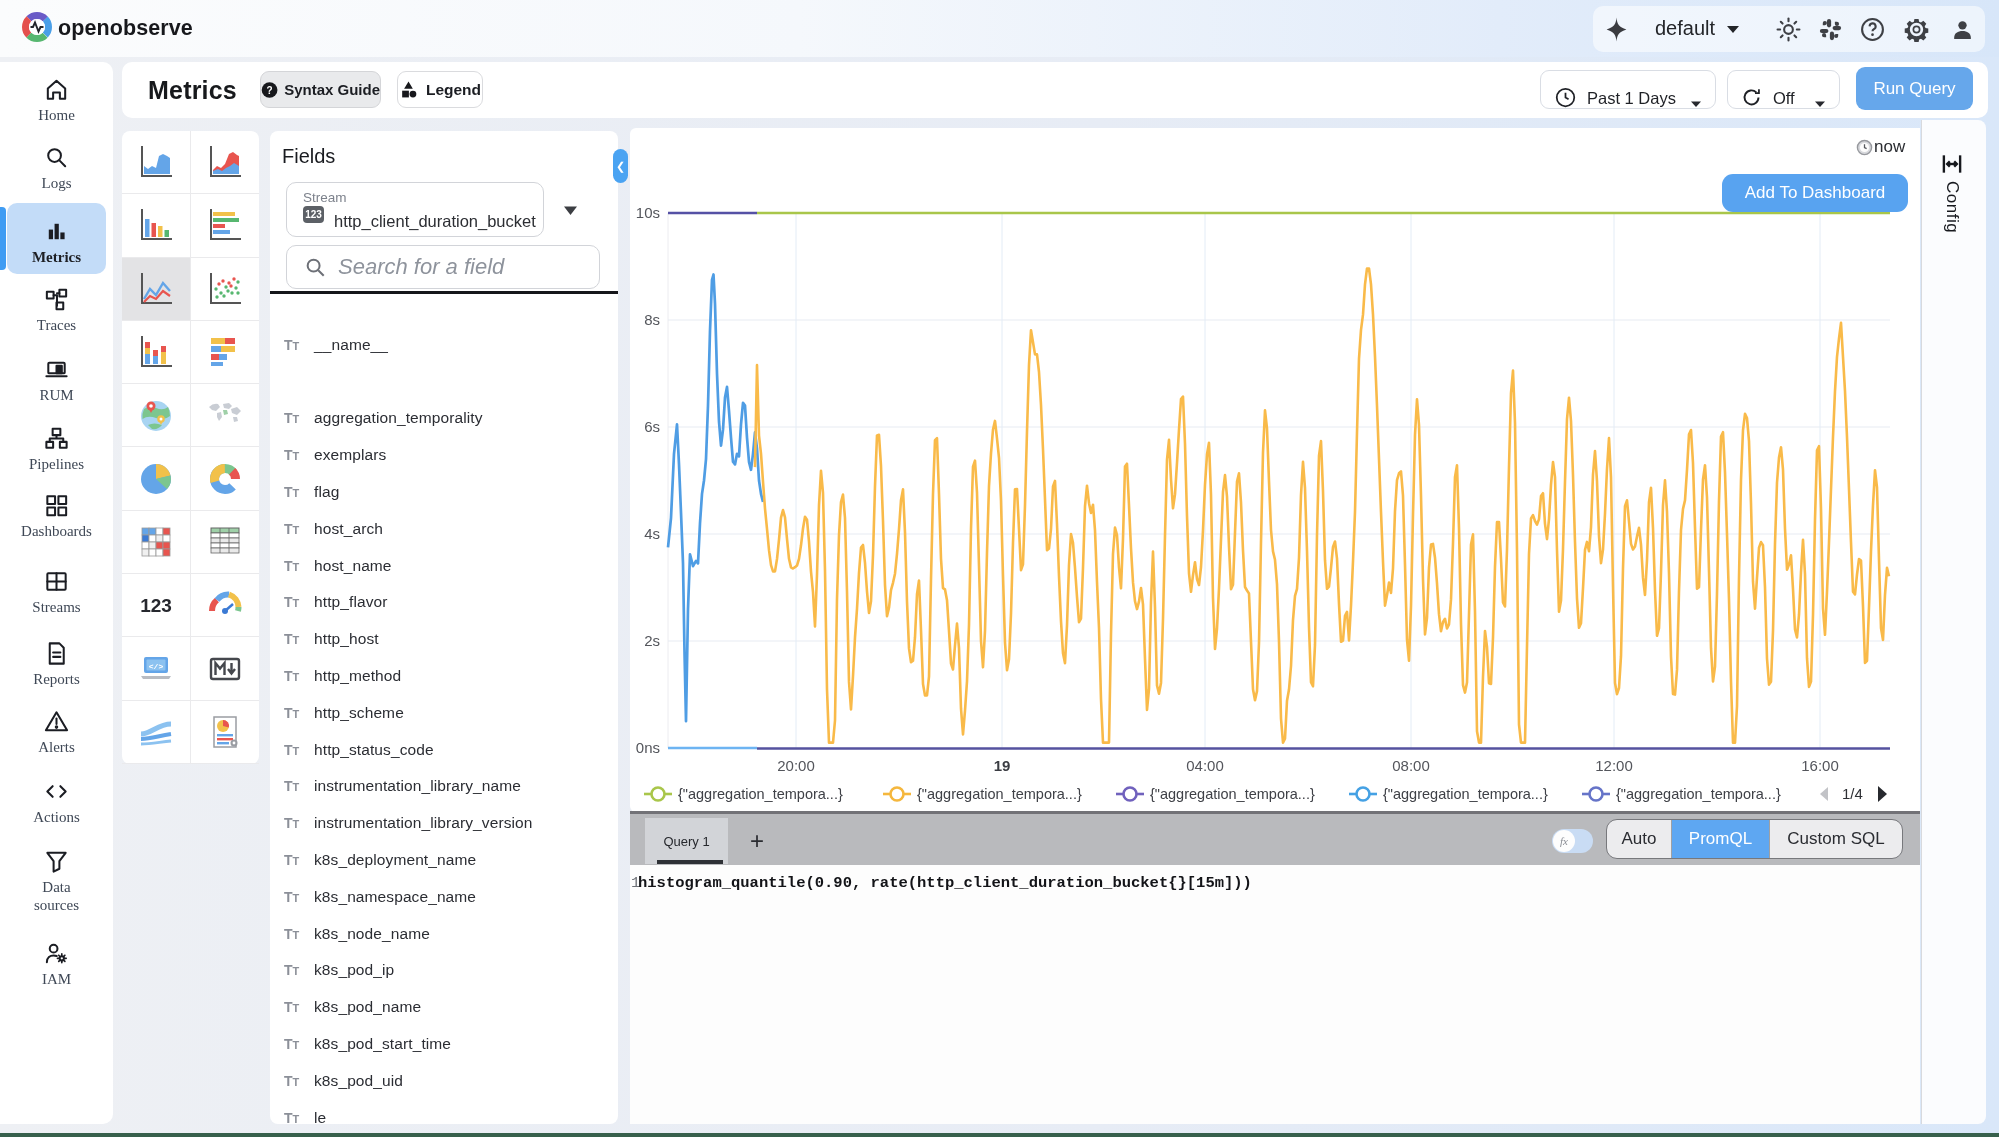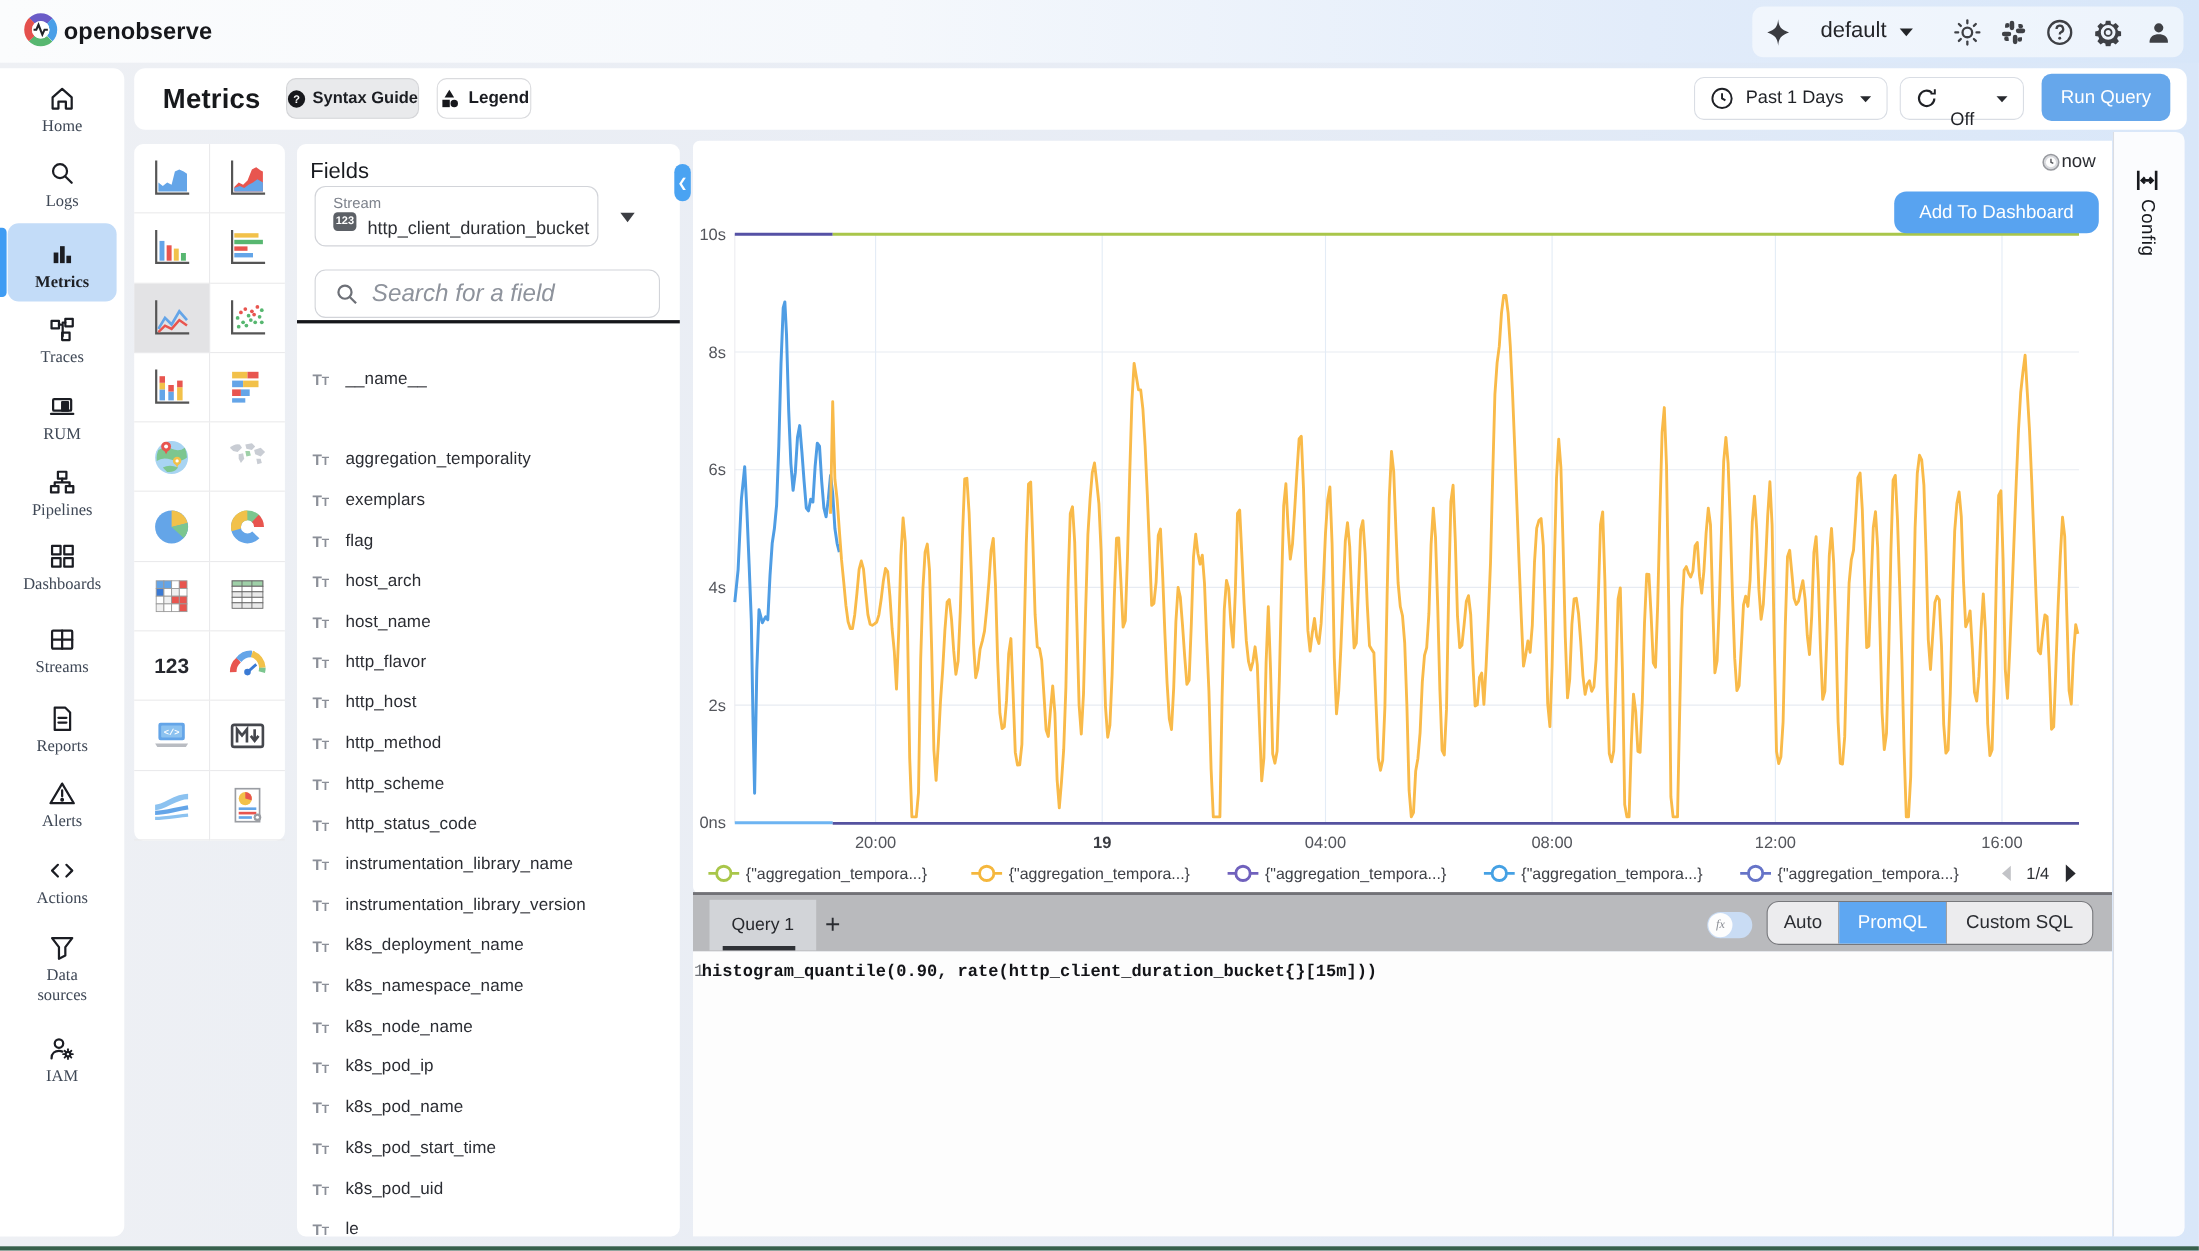--- a/index.html
+++ b/index.html
@@ -16,50 +16,50 @@
 .sitem svg{display:block;margin:0 auto;}
 .slabel{font-size:15px;color:#3f4856;margin-top:3px;line-height:18px;}
 #metrics-pill{left:7px;top:203px;width:99px;height:71px;background:#c3dcf8;border-radius:10px;}
 #metrics-bar{left:0;top:207px;width:6px;height:63px;background:#3f9cf3;border-radius:0 4px 4px 0;}
 
 #toolbar{left:122px;top:62px;width:1866px;height:56px;background:#fff;border-radius:10px;}
 #tb-title{left:148px;top:76px;font-size:25px;font-weight:bold;color:#17191c;letter-spacing:0.2px;}
 .btn{position:absolute;display:flex;align-items:center;justify-content:center;gap:8px;border-radius:9px;font-weight:bold;font-size:15.5px;color:#1b1d22;}
 #btn-syntax{left:260px;top:71px;width:121px;height:37px;background:#e9eaec;border:1px solid #d4d5d8;white-space:nowrap;font-size:15px;gap:6px;}
 #btn-legend{left:397px;top:71px;width:86px;height:37px;background:#fff;border:1px solid #dadbde;}
-.sel{position:absolute;display:flex;align-items:center;background:#fff;border:1px solid #d9dde4;border-radius:9px;font-size:16.5px;color:#1f2126;}
+.sel{position:absolute;display:flex;align-items:flex-end;background:#fff;border:1px solid #d9dde4;border-radius:9px;font-size:16.5px;color:#1f2126;}
 #sel-time{left:1540px;top:70px;width:176px;height:39px;}
 #sel-off{left:1727px;top:70px;width:113px;height:39px;}
 #btn-run{left:1856px;top:67px;width:117px;height:43px;background:#66a7eb;border-radius:9px;color:#fff;display:flex;align-items:center;justify-content:center;font-size:17px;}
 
 #ctgrid{left:122px;top:131px;width:137px;height:633px;background:#fff;border-radius:8px;display:grid;grid-template-columns:1fr 1fr;}
 .ctcell{border-right:1px solid #eaeaec;border-bottom:1px solid #eaeaec;display:flex;align-items:center;justify-content:center;}
 .ctcell:nth-child(2n){border-right:none;}
 .ctsel{background:#e3e3e5;}
 
 #fields{left:270px;top:131px;width:348px;height:993px;background:#fff;border-radius:8px;overflow:hidden;}
 #fields-title{left:282px;top:145px;font-size:20px;font-weight:normal;color:#191b20;}
-#streambox{left:286px;top:169px;width:258px;height:55px;border:1px solid #d2d4d9;border-radius:10px;background:#fff;}
+#streambox{left:286px;top:182px;width:258px;height:55px;border:1px solid #d2d4d9;border-radius:10px;background:#fff;}
 #searchbox{left:286px;top:245px;width:314px;height:44px;border:1px solid #d2d4d9;border-radius:10px;background:#fff;display:flex;align-items:center;}
 #fdivider{left:270px;top:291px;width:348px;height:3px;background:#16171b;}
 .frow{position:absolute;left:0;width:348px;height:36px;display:flex;align-items:center;}
 .fic{width:22px;margin-left:14px;color:#8b8f98;font-size:13px;font-weight:bold;}
 .fname{font-size:15.5px;color:#2b2d33;margin-left:8px;letter-spacing:0.1px;}
 #collapser{left:613px;top:149px;width:15px;height:34px;background:#4aa3f2;border-radius:8px;color:#fff;display:flex;align-items:center;justify-content:center;font-size:11px;}
 
 #chart{left:630px;top:128px;width:1290px;height:684px;background:#fff;border-radius:6px 0 0 6px;}
 #nowlbl{left:1856px;top:137px;font-size:17px;color:#2b2d32;display:flex;align-items:center;gap:1px;}
 #addbtn{left:1722px;top:174px;width:186px;height:38px;background:#58a3f0;border-radius:11px;color:#fff;font-size:17px;display:flex;align-items:center;justify-content:center;}
 
 #config{left:1921px;top:120px;width:65px;height:1004px;background:#fbfcfe;border-left:1px solid #d8d9dd;border-radius:0 8px 8px 0;}
 #cfg-txt{left:1942px;top:181px;font-size:17px;color:#17191e;writing-mode:vertical-rl;letter-spacing:0.5px;}
 
 #qsplit{left:630px;top:811px;width:1290px;height:3px;background:#727277;}
 #qtabs{left:630px;top:814px;width:1290px;height:51px;background:#b9babd;}
-#qtab1{left:645px;top:818px;width:97px;height:46px;background:#d2d4d8;color:#26282d;font-size:16px;display:flex;align-items:center;justify-content:center;}
+#qtab1{left:645px;top:818px;width:83px;height:46px;background:#d2d4d8;color:#26282d;font-size:13px;display:flex;align-items:center;justify-content:center;}
 #qtabline{left:657px;top:860px;width:66px;height:3.5px;background:#2e3136;}
 #qplus{left:750px;top:827px;font-size:24px;color:#2a2c31;font-weight:normal;}
 #fxtoggle{left:1552px;top:829px;width:41px;height:24px;background:#c9dcf4;border-radius:12px;}
 #fxknob{left:1553px;top:830px;width:22px;height:22px;background:#fdfdfd;border-radius:50%;color:#8a8d94;font-style:italic;font-size:11px;display:flex;align-items:center;justify-content:center;font-family:"Liberation Serif",serif;}
 #qgroup{left:1606px;top:819px;width:297px;height:40px;border:1.5px solid #77787c;border-radius:11px;background:#ececee;display:flex;overflow:hidden;}
 .qbtn{display:flex;align-items:center;justify-content:center;font-size:17px;color:#2a2c31;height:100%;}
 #qb-auto{width:65px;border-right:1px solid #9fa0a3;}
 #qb-prom{width:98px;background:#5ea7f2;color:#fff;border-right:1px solid #9fa0a3;}
 #qb-sql{flex:1;}
 #qeditor{left:630px;top:865px;width:1290px;height:259px;background:#fdfdfd;}

